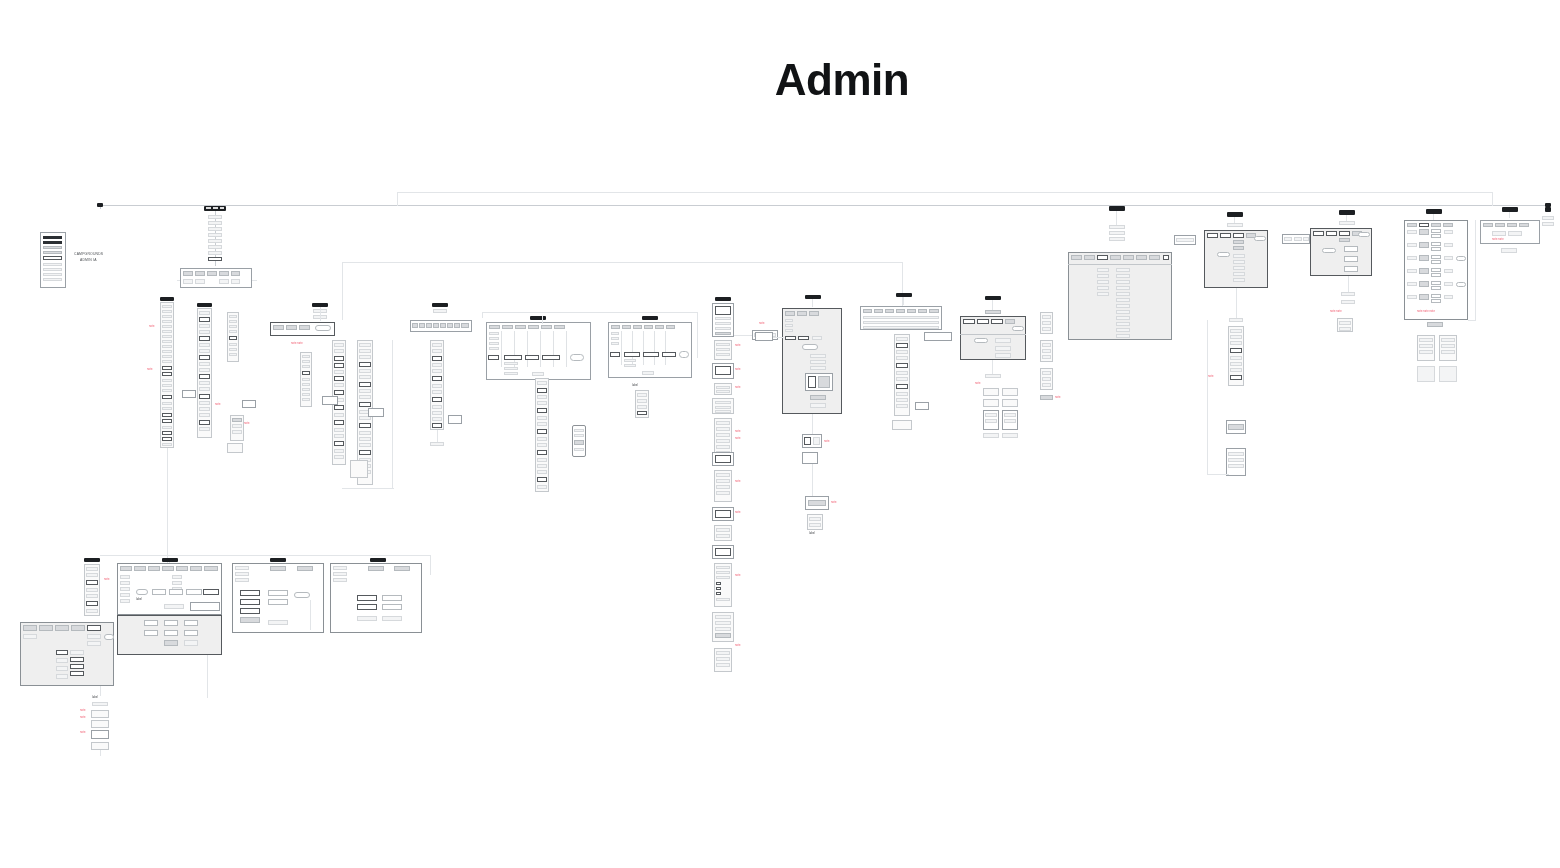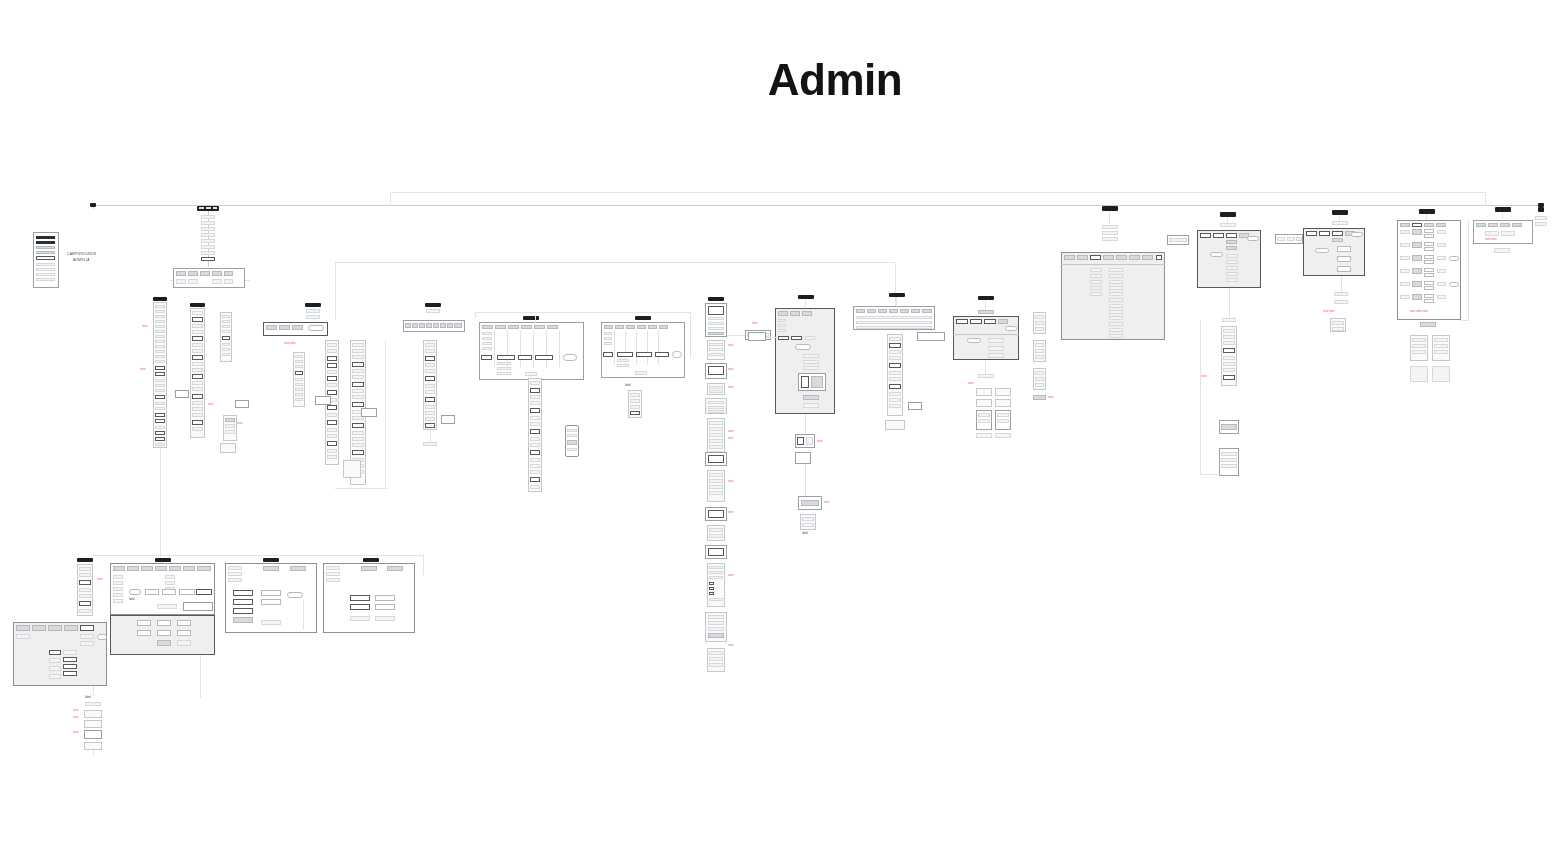--- a/index.html
+++ b/index.html
@@ -1,17 +1,17 @@
 <!DOCTYPE html>
 <html><head>
 <meta charset="utf-8">
 <style>
   html,body{margin:0;padding:0;background:#ffffff;}
   body{width:1560px;height:868px;overflow:hidden;font-family:"Liberation Sans",sans-serif;position:relative;}
-  #board{position:absolute;left:5px;top:0;width:1532px;height:868px;background:#ffffff;}
+  #board{position:absolute;left:12px;top:0;width:1532px;height:868px;background:#ffffff;}
 
   
   .board-title{
     position:absolute;left:700px;top:56px;width:260px;
     font-size:44px;font-weight:bold;color:#111315;letter-spacing:-0.5px;
     text-align:center;line-height:1.1;
   }
 
   
   .ln{position:absolute;background:#c9cdd2;}

